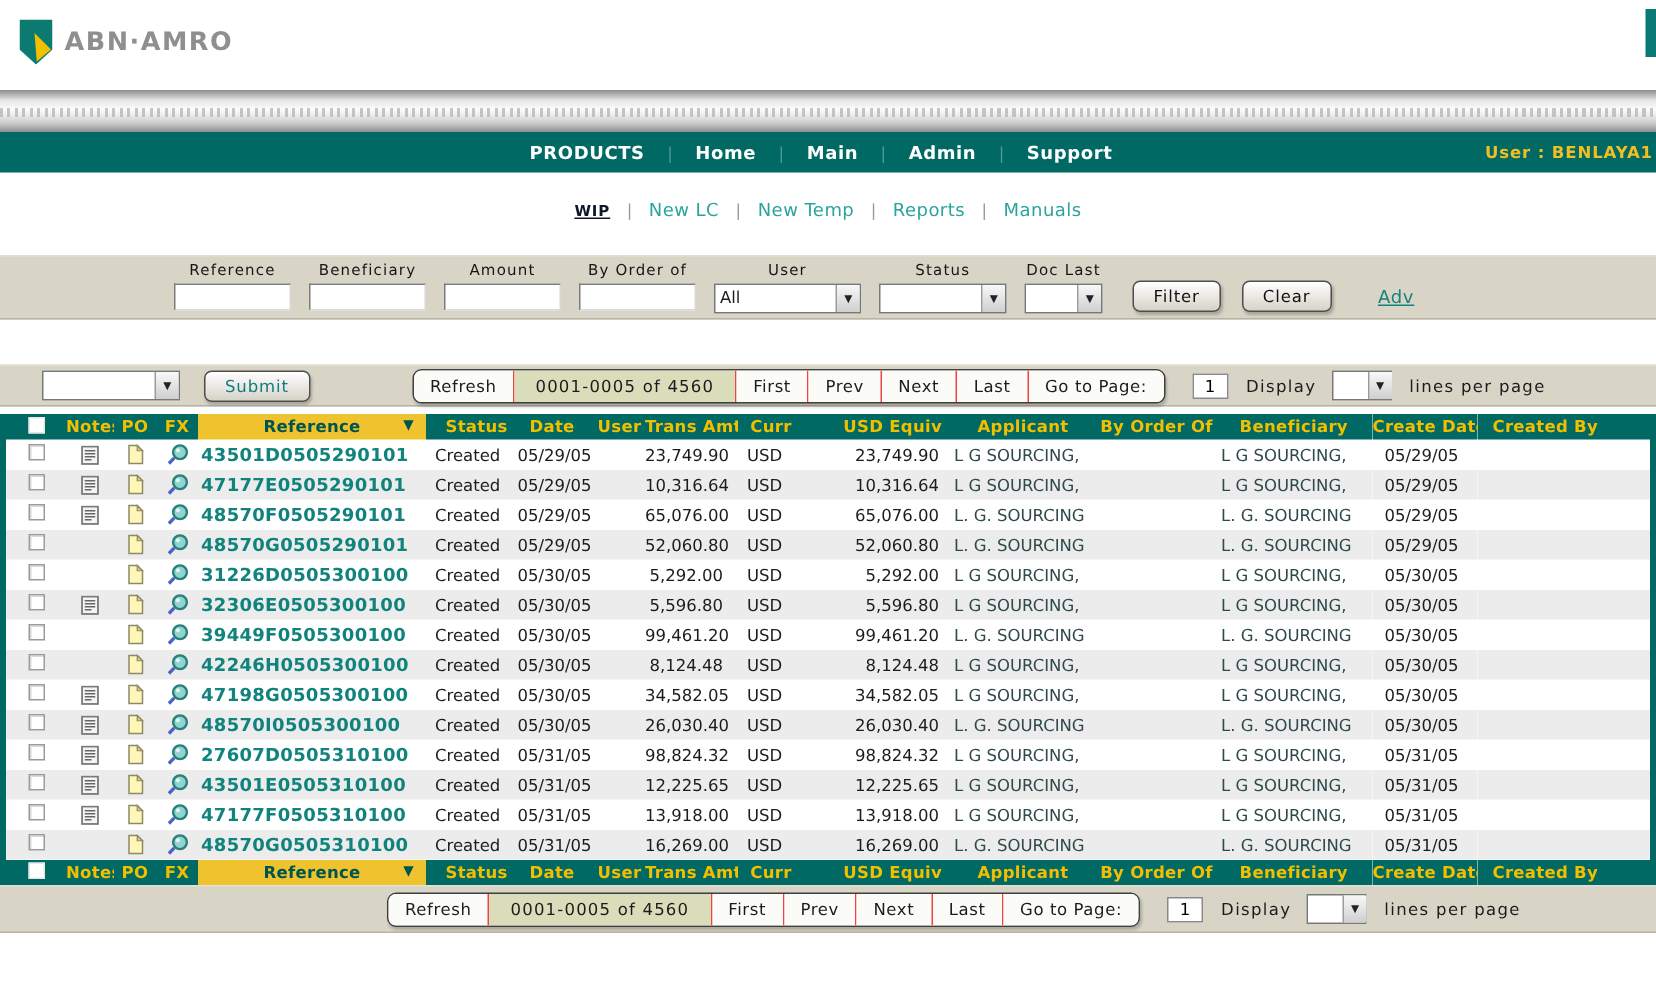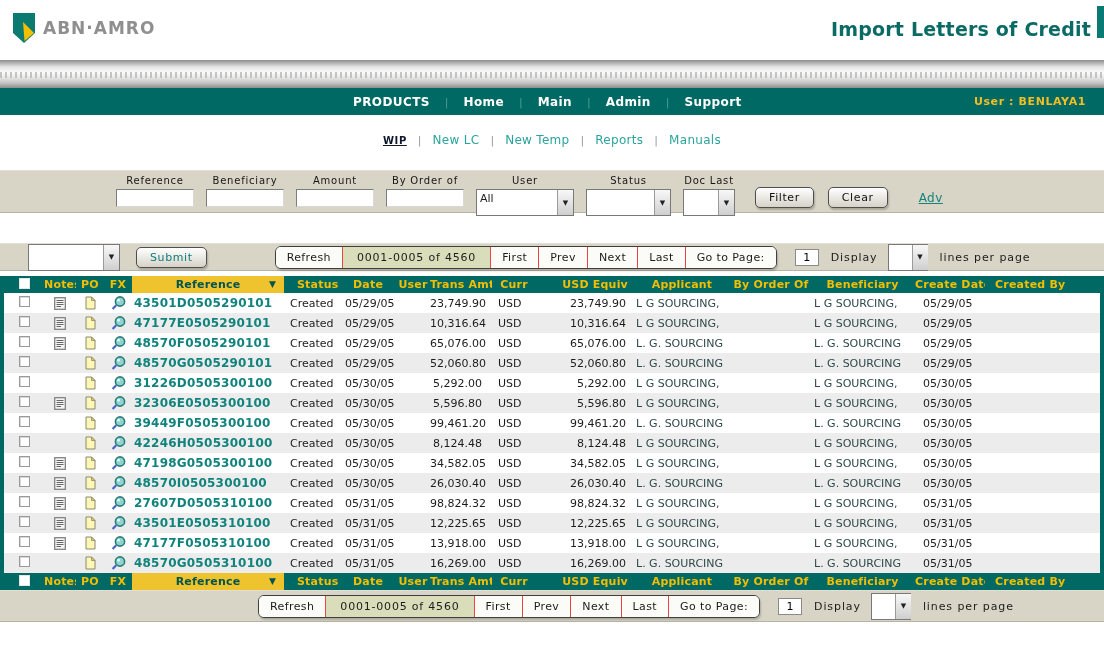--- a/index.html
+++ b/index.html
@@ -17,37 +17,37 @@
   .chrome { position:relative; height:28px;
     background:linear-gradient(180deg,#8e8e8e 0%,#e6e6e6 25%,#fbfbfb 45%,#ececec 60%,#c4c4c4 82%,#8d8d8d 100%); }
   .chrome-dots { position:absolute; left:0; right:0; top:12px; height:6px;
     background:repeating-linear-gradient(90deg,#b5b5ad 0 2px,rgba(255,255,255,0) 2px 5px); opacity:.75; }
 
   
   .navbar { height:27px; background:#006963; display:flex; align-items:center; }
   .nav-items { margin-left:338px; display:flex; align-items:flex-end; }
   .nav-item { color:#fff; font-weight:bold; font-size:12px; padding:0 15px; letter-spacing:0.4px; text-decoration:none; cursor:pointer; white-space:nowrap; }
   .nav-sep { color:#4f9a95; font-size:11px; }
-  .nav-user { margin-left:auto; margin-right:18px; color:#f2be24; font-weight:bold; font-size:11px; letter-spacing:0.6px; }
+  .nav-user { margin-left:auto; margin-right:2px; color:#f2be24; font-weight:bold; font-size:11px; letter-spacing:0.6px; }
 
   
   .subnav { margin-top:18px; height:22px; text-align:center; }
   .subnav-active { color:#0f172a; font-weight:bold; font-size:10px; letter-spacing:0.6px;text-decoration:underline; }
   .subnav-sep { color:#9a9a9a; margin:0 11px; }
   .subnav-link { color:#2aa49d; font-size:12px; letter-spacing:0.3px; text-decoration:none; cursor:pointer; }
 
   
   .fbar { margin-top:15px; height:43px; background:#d8d4c6; border-top:1px solid #e3dfd3; border-bottom:1px solid #b7b3a5;
     display:flex; align-items:flex-start; padding-top:4px; }
   .fgroup { display:flex; flex-direction:column; align-items:center; margin-right:12px; }
   .fgroup:first-child { margin-left:116px; }
   .flabel { font-size:10px; letter-spacing:0.8px; color:#161616; margin-bottom:3px; white-space:nowrap; }
   .ftext { width:78px; height:18px; background:#fff; border:1px solid;
     border-color:#7c7c7c #d8d8d8 #d8d8d8 #7c7c7c; font:inherit; padding:0 3px; }
-  .fsel { height:27px; background:#fff; border:1px solid #787878; display:flex; align-items:stretch; justify-content:space-between; }
+  .fsel { height:20px; background:#fff; border:1px solid #787878; display:flex; align-items:stretch; justify-content:space-between; }
   .fsel-val { font-size:11px; padding:2px 0 0 3px; overflow:hidden; white-space:nowrap; }
   .selbtn { width:16px; flex:0 0 16px; background:linear-gradient(#f8f8f8,#cfcfcf); border-left:1px solid #9b9b9b;
     display:flex; align-items:center; justify-content:center; font-size:7px; color:#222; cursor:pointer; }
   .w-user { width:98px; } .w-status { width:85px; } .w-doc-type { width:52px; }
   .frow { display:flex; align-items:center; }
   .ftext-date { width:81px; }
   .calbtn { margin-left:4px; display:inline-flex; cursor:pointer; }
   .fbuttons { display:flex; align-items:center; margin-top:12px; margin-left:8px; }
   .btn { border:1px solid #4e4e4e; border-radius:5px; background:linear-gradient(#ffffff,#d6d2c8);
     padding:3px 13px; font-size:11px; letter-spacing:0.6px; color:#111; cursor:pointer;
@@ -107,21 +107,20 @@
 <body>
 
 <div class="topbar">
   <div class="logo">
     <svg width="22" height="30" viewBox="0 0 22 30">
       <path d="M0 0 H22 V20 L11 30 L0 20 Z" fill="#0b7b72"></path>
       <path d="M10 9 L21 20 L11.5 28 Z" fill="#f3c000"></path>
     </svg>
     <span class="logo-text">ABN·AMRO</span>
   </div>
-  <div class="page-title">Import Letters of Credit</div>
   <div class="corner-tab"></div>
 </div>
 
 <div class="chrome">
   <div class="chrome-dots"></div>
 </div>
 
 <div class="navbar">
   <div class="nav-items" id="nav-items">
       <a class="nav-item">PRODUCTS</a>

